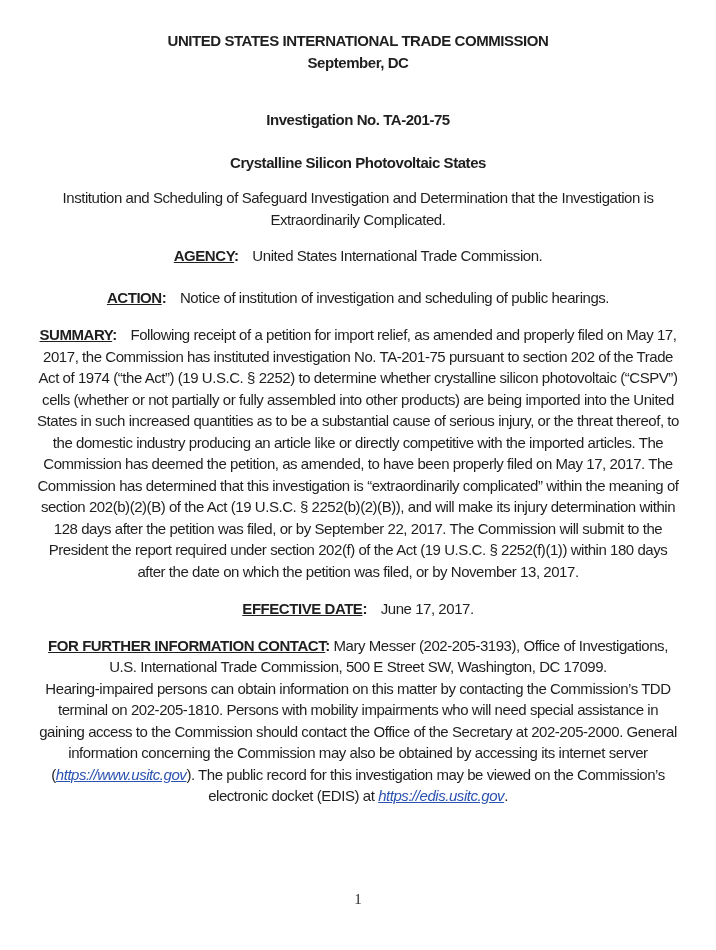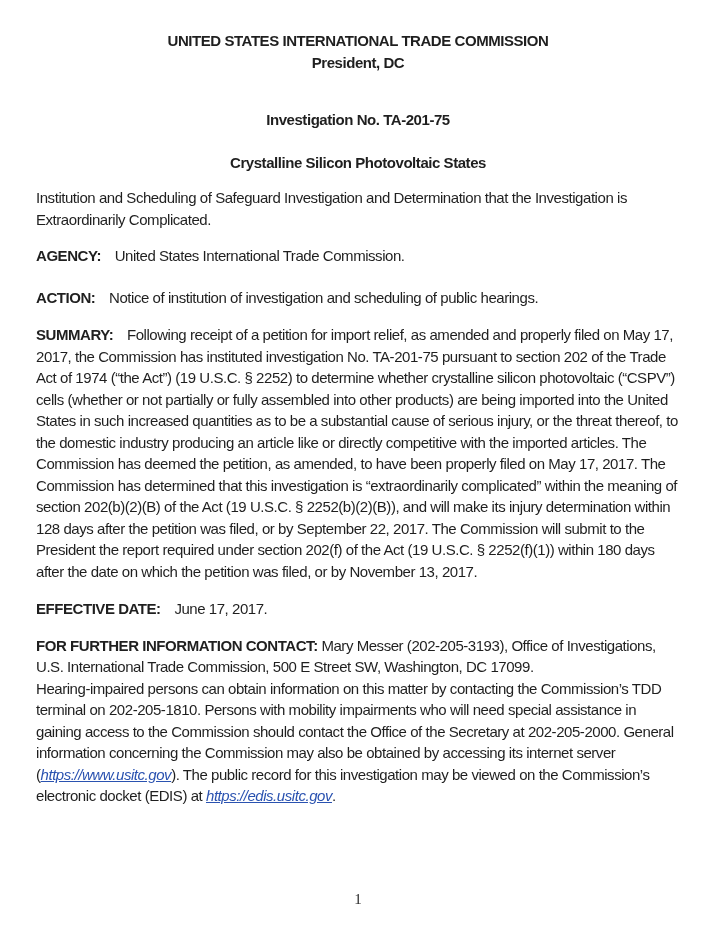--- a/index.html
+++ b/index.html
@@ -23,28 +23,28 @@
     position: relative;
     width: 716px;
     height: 950px;
     padding: 30px 36px 0 36px;
     background: var(--background);
   }
   .center { text-align: center; font-weight: bold; }
   .hdr-block { margin-bottom: 21px; }
   .inv-line { margin-bottom: 21px; margin-top: 36px; }
   .subject-block { margin-bottom: 14px; }
-  .para { margin-bottom: 16px; }
+  .para { margin-bottom: 16px; text-align: center; }
   .intro-para { margin-bottom: 15px; }
   .agency-para { margin-bottom: 20px; }
   .action-para { margin-bottom: 16px; }
   .summary-para { }
   .effective-para { margin-bottom: 15px; }
   .lbl { font-weight: bold; }
-  .lbl .u { }
+  .lbl .u { text-decoration: underline; }
   .tab { display: inline-block; width: 10px; }
   a.link {
     color: var(--link);
     font-style: italic;
     cursor: pointer;
   }
   .footer {
     position: absolute;
     left: 0;
     right: 0;
@@ -56,21 +56,21 @@
     color: #2a2a2a;
   }
 </style>
 </head>
 <body>
 
 <div class="page">
 
   <div class="center hdr-block">
     <div>UNITED STATES INTERNATIONAL TRADE COMMISSION</div>
-    <div>President, DC</div>
+    <div>September, DC</div>
   </div>
 
   <div class="center inv-line">Investigation No. TA-201-75</div>
 
   <div class="center subject-block">
     <div>Crystalline Silicon Photovoltaic States</div>
   </div>
 
   <p class="para intro-para">Institution and Scheduling of Safeguard Investigation and Determination that the Investigation is Extraordinarily Complicated.</p>
 

